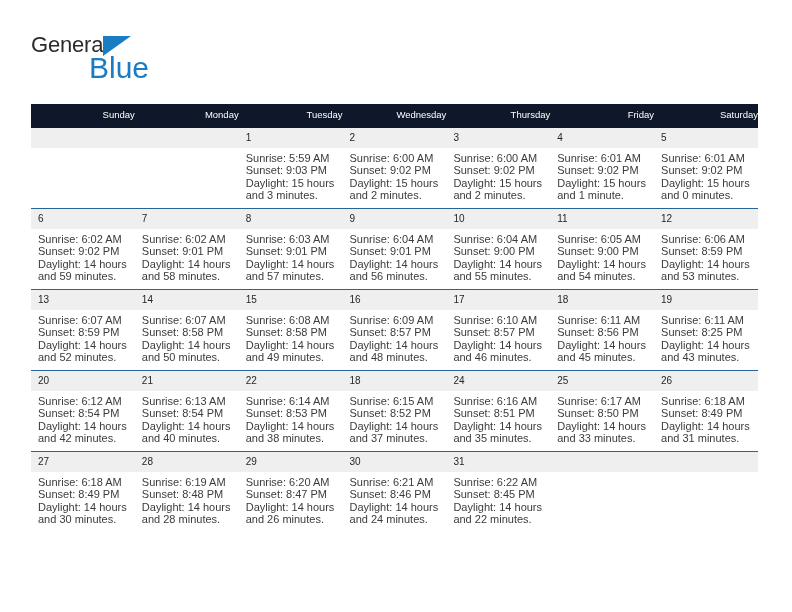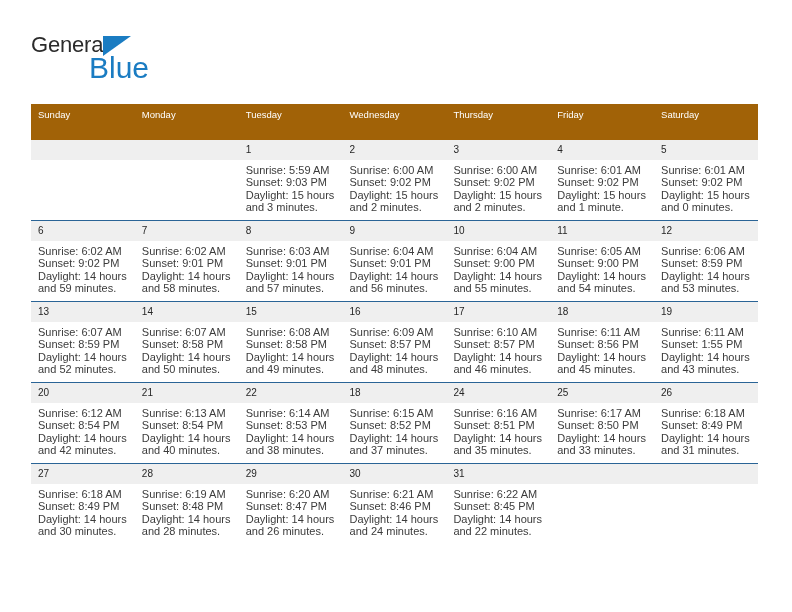--- a/index.html
+++ b/index.html
@@ -86,26 +86,26 @@
   
   .calendar {
     position: absolute;
     left: 31px;
     top: 104px;
     width: 727px;
     border-collapse: collapse;
     table-layout: fixed;
   }
   .calendar th {
-    background: #a16207;
+    background: #0f172a;
     color: #ffffff;
     font-size: 9.5px;
     font-weight: normal;
-    text-align: left;
-    padding: 5px 0 20px 7px;
+    text-align: right;
+    padding: 5px 0 8px 7px;
     height: 11px;
     vertical-align: middle;
   }
   .calendar td {
     vertical-align: top;
     padding: 0;
     border-top: 1px solid #2a6496;
     height: 80px;
     width: 103.85px;
     background: #ffffff;
@@ -319,21 +319,21 @@
             <div class="info">
               <div>Sunrise: 6:11 AM</div>
               <div>Sunset: 8:56 PM</div>
               <div class="wrap">Daylight: 14 hours and 45 minutes.</div>
             </div>
           </td>
           <td>
             <div class="daynum">19</div>
             <div class="info">
               <div>Sunrise: 6:11 AM</div>
-              <div>Sunset: 1:55 PM</div>
+              <div>Sunset: 8:25 PM</div>
               <div class="wrap">Daylight: 14 hours and 43 minutes.</div>
             </div>
           </td>
         </tr>
         <tr class="week">
           <td>
             <div class="daynum">20</div>
             <div class="info">
               <div>Sunrise: 6:12 AM</div>
               <div>Sunset: 8:54 PM</div>

